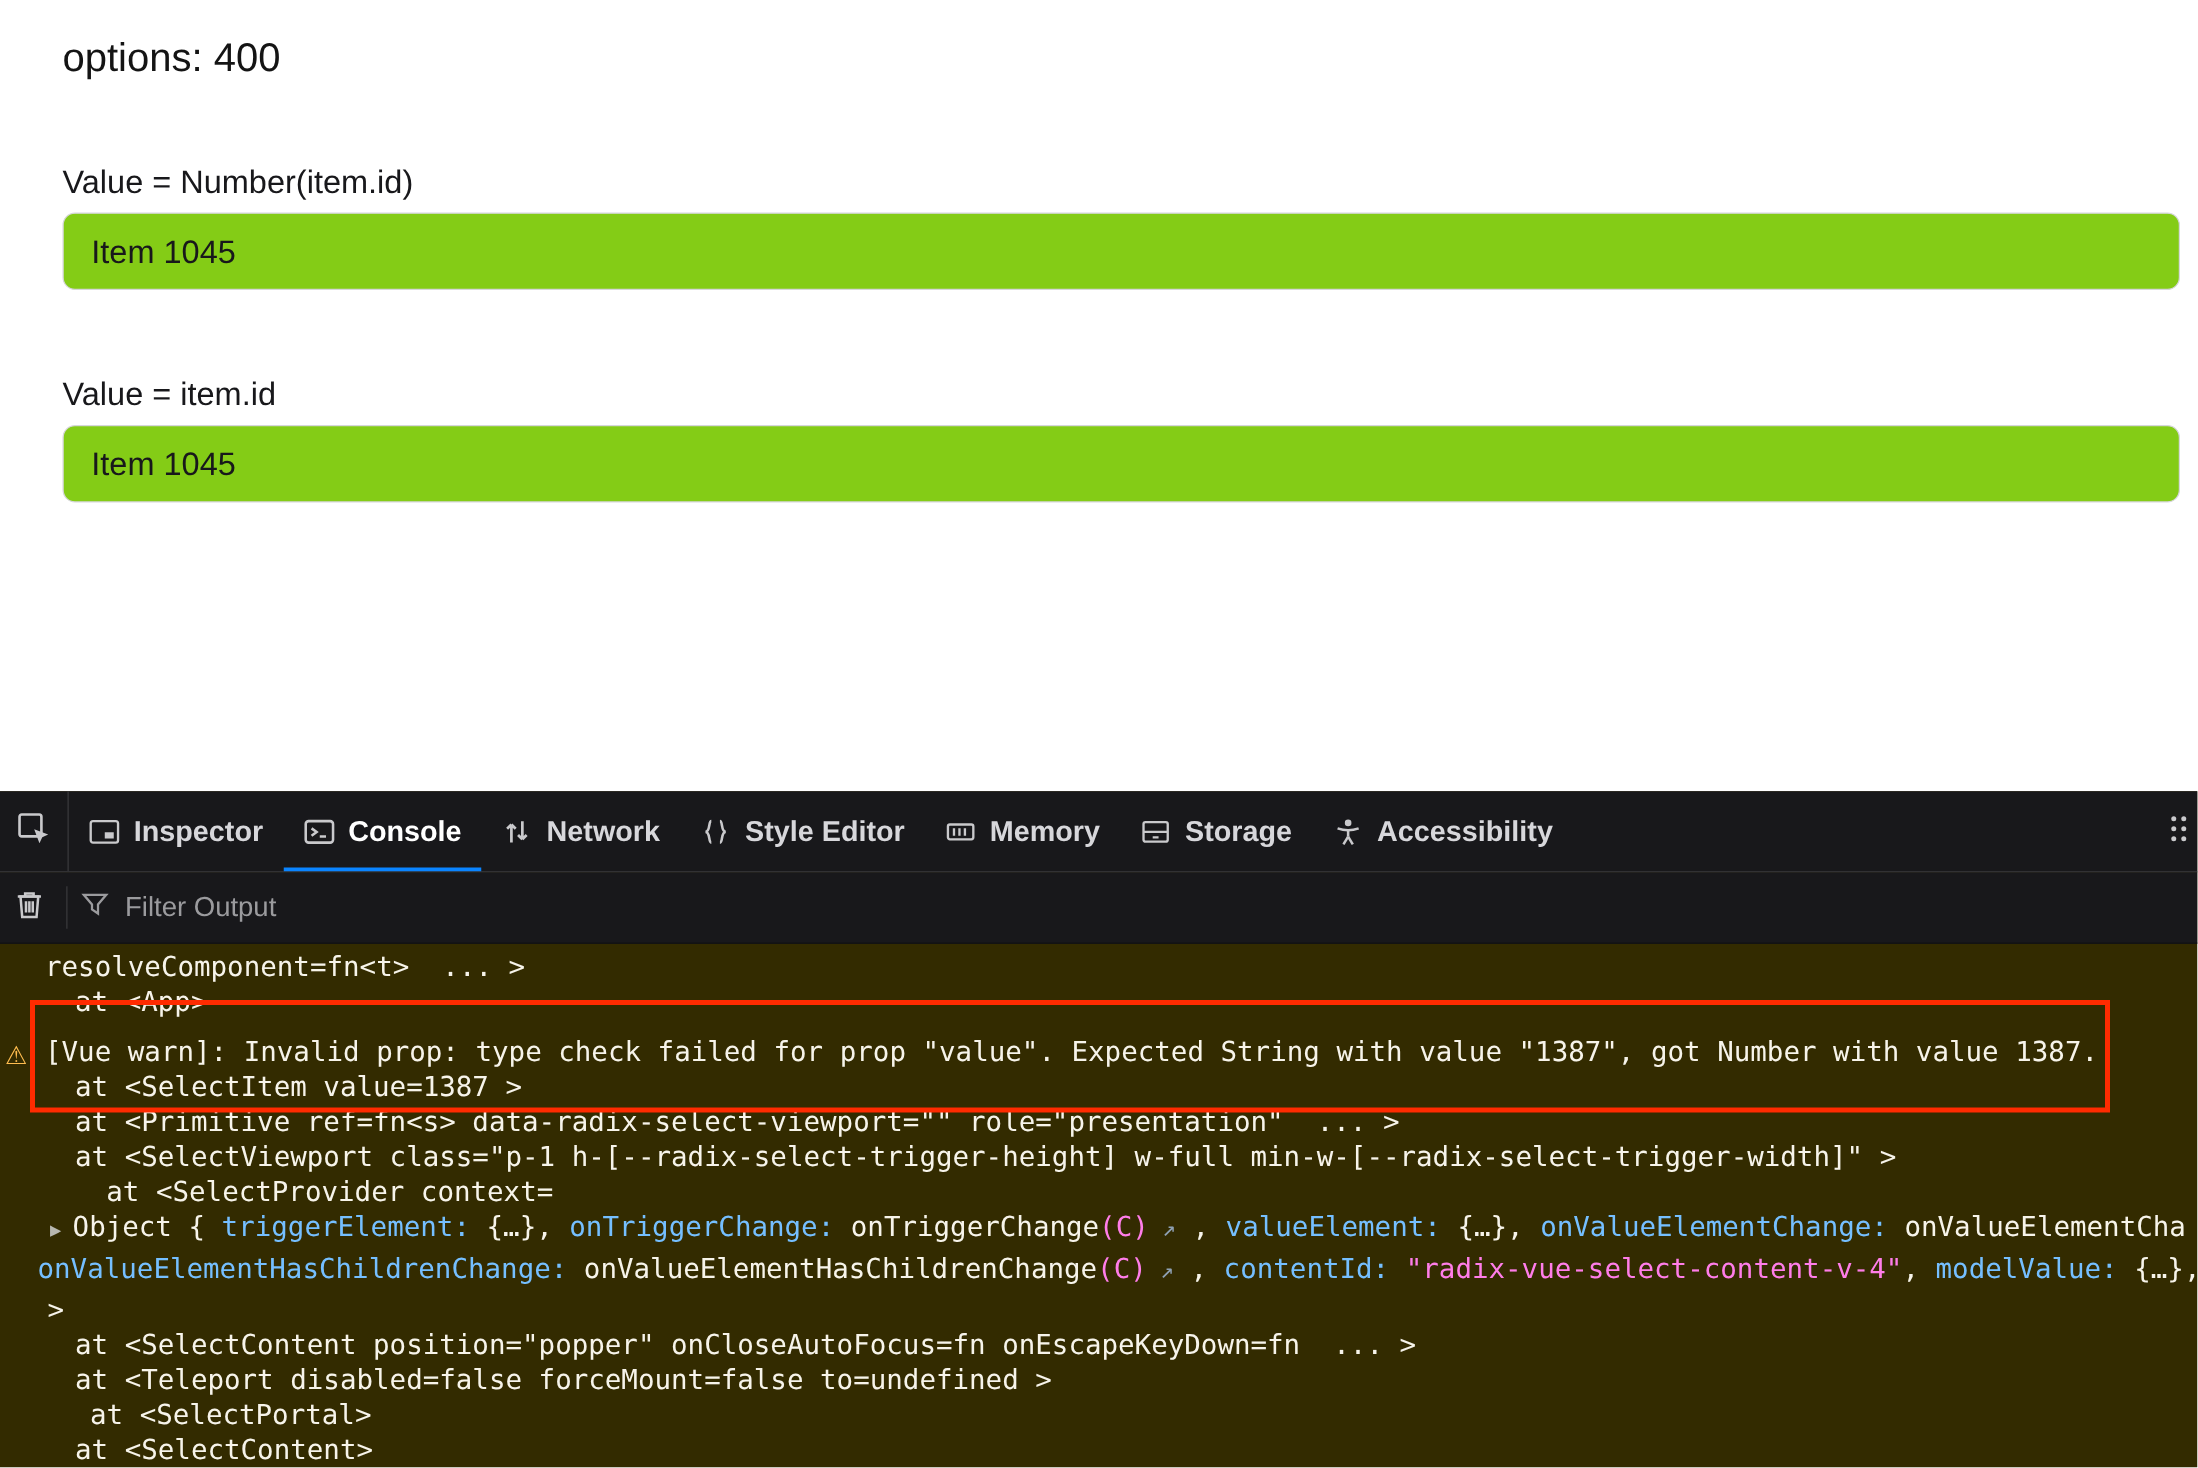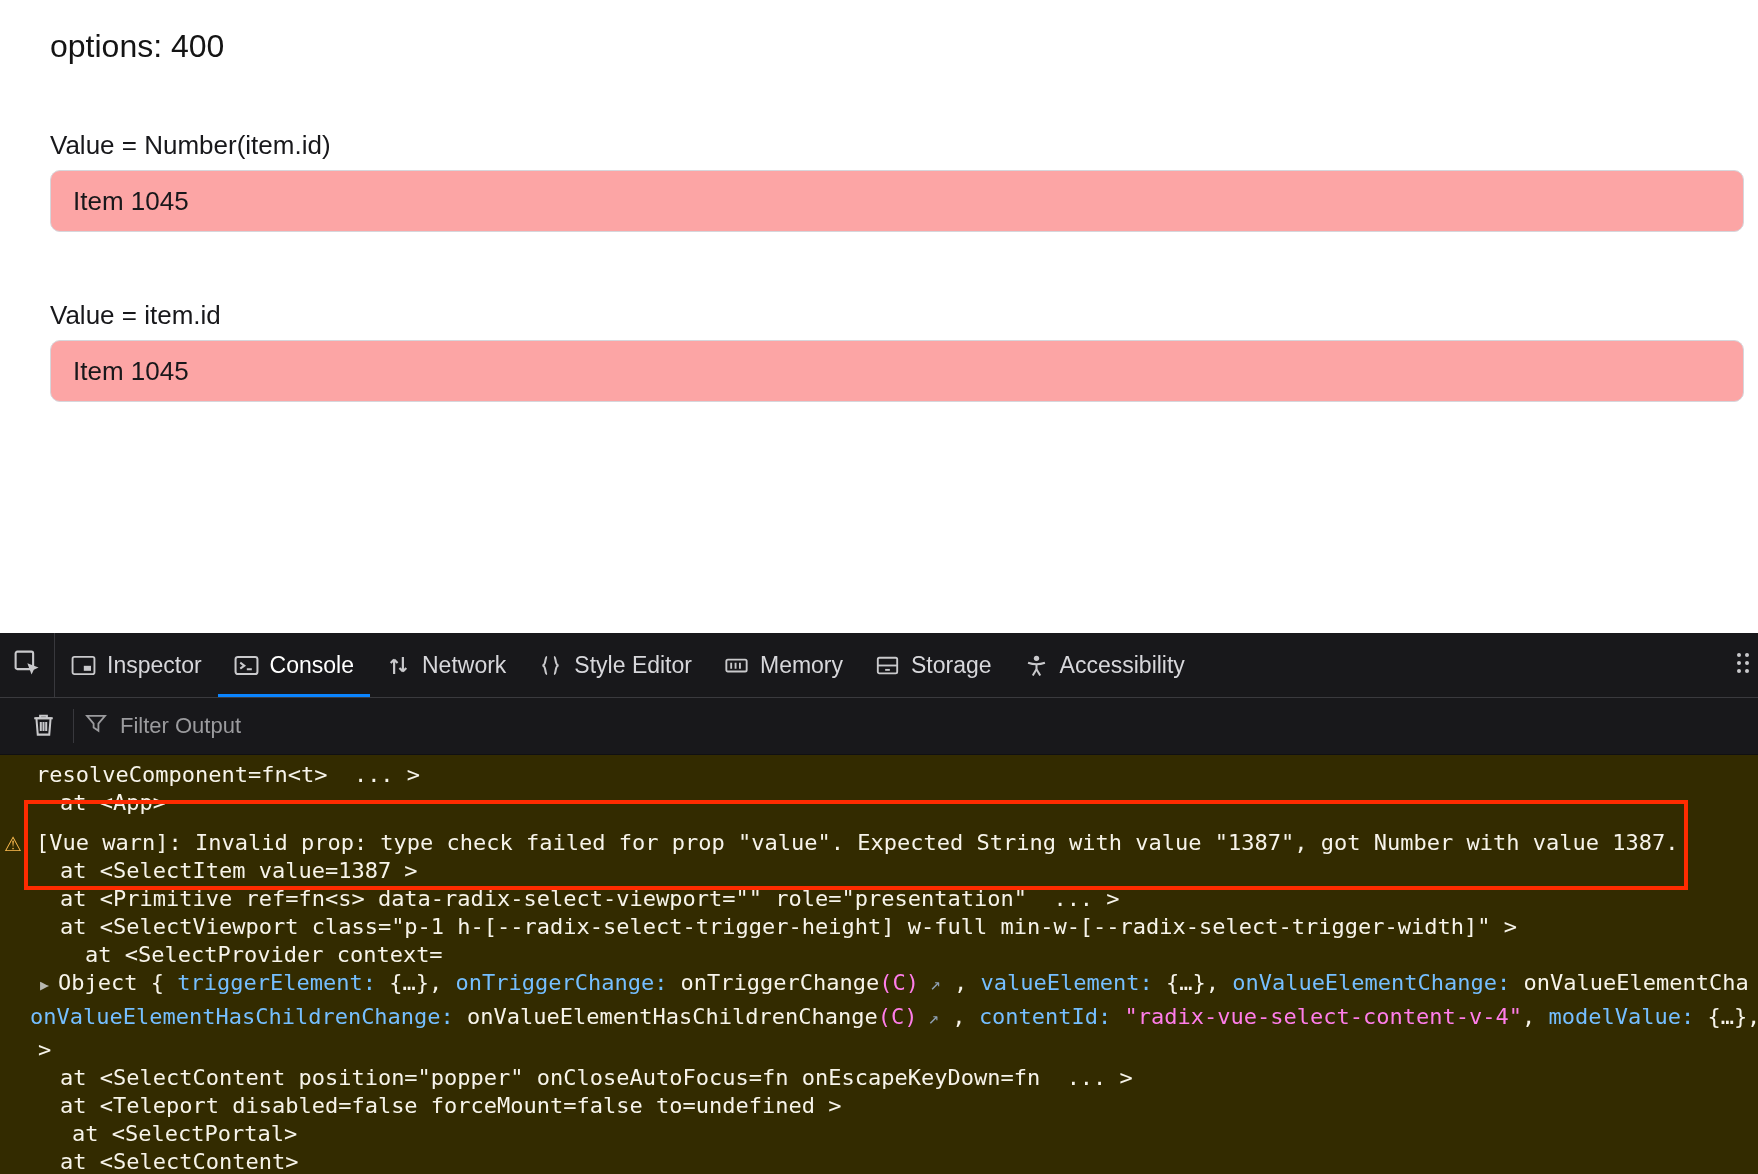--- a/index.html
+++ b/index.html
@@ -5,34 +5,34 @@
   html,body{margin:0;padding:0;}
   body{
     width:1758px;height:1174px;overflow:hidden;position:relative;
     background:#ffffff;font-family:"Liberation Sans",sans-serif;
   }
   
   .page{box-sizing:border-box;height:633px;padding:30px 14px 0 50px;background:#fff;}
   .options-count{font-size:32px;line-height:32px;font-weight:400;color:#141414;}
   .field-label{margin-top:68px;font-size:26px;line-height:30px;font-weight:500;color:#18181b;}
   .select-trigger{
-    margin-top:10px;height:62px;box-sizing:border-box;background:#fca5a5;
+    margin-top:10px;height:62px;box-sizing:border-box;background:#84cc16;
     border:1px solid #d6d6db;border-radius:10px;display:flex;align-items:center;
     padding:0 22px;font-size:26px;color:#18181b;cursor:pointer;
   }
   
   .devtools{position:absolute;left:0;right:0;top:633px;bottom:0;display:flex;flex-direction:column;background:var(--warning-bg,#332b00);}
   .tabbar{flex:0 0 64px;background:#18181b;border-bottom:1px solid #3a3a3e;display:flex;align-items:stretch;color:#d7d7db;}
   .pick-btn{width:54px;display:flex;align-items:center;justify-content:center;border-right:1px solid #38383d;color:#c9c9cc;}
-  .tab{display:flex;align-items:center;gap:11px;padding:0 16px;font-size:23px;white-space:nowrap;position:relative;cursor:pointer;}
+  .tab{display:flex;align-items:center;gap:11px;padding:0 16px;font-size:23px;white-space:nowrap;position:relative;cursor:pointer;font-weight:bold;}
   .tab.active{color:#ffffff;}
   .tab.active::after{content:"";position:absolute;left:0;right:0;bottom:0;height:3px;background:var(--accent,#0a84ff);}
   .tab-icon{display:flex;align-items:center;color:#c9c9cc;}
   .more-btn{margin-left:auto;flex:0 0 26px;overflow:hidden;display:flex;align-items:center;color:#c9c9cc;}
-  .filterbar{flex:0 0 56px;background:#18181b;border-bottom:1px solid #101012;display:flex;align-items:center;padding:0 24px;color:#9b9b9e;}
+  .filterbar{flex:0 0 56px;background:#18181b;border-bottom:1px solid #101012;display:flex;align-items:center;padding:0 4px;color:#9b9b9e;}
   .icon-btn{display:flex;align-items:center;justify-content:center;padding:0 6px;color:#c9c9cc;cursor:pointer;}
   .vdiv{width:1px;height:34px;background:#38383d;margin:0 10px;}
   .filter-input{display:flex;align-items:center;gap:12px;font-size:22px;color:#9b9b9e;cursor:text;flex:1;}
   
   .console{flex:1;overflow:hidden;padding-top:6px;font-family:"DejaVu Sans Mono",monospace;
     font-size:22px;line-height:28px;color:#f7f4ea;}
   .console-line{white-space:pre;position:relative;}
   .seg-plain{color:#f7f4ea;}
   .seg-key{color:var(--key,#75bfff);}
   .seg-string{color:var(--string,#ff7de9);}

